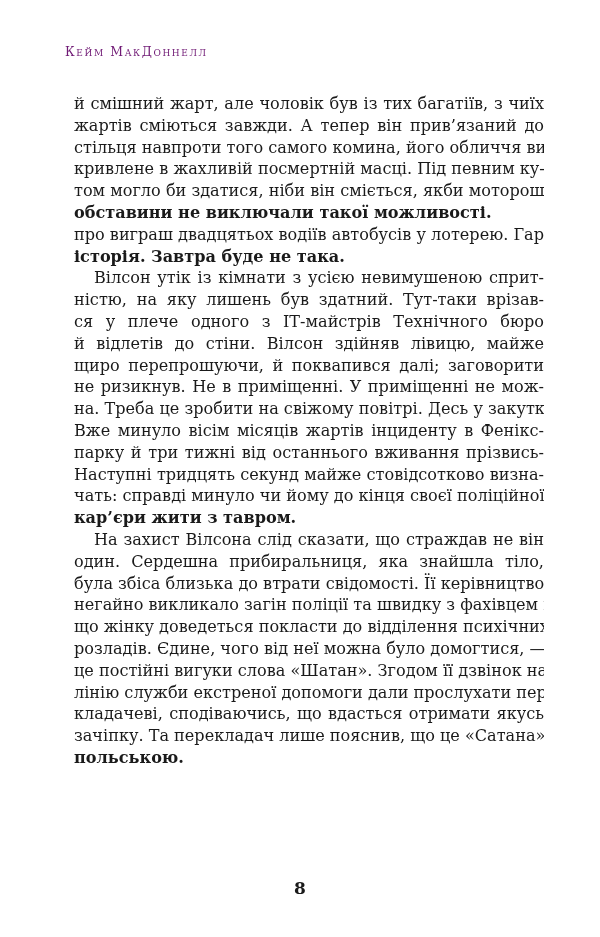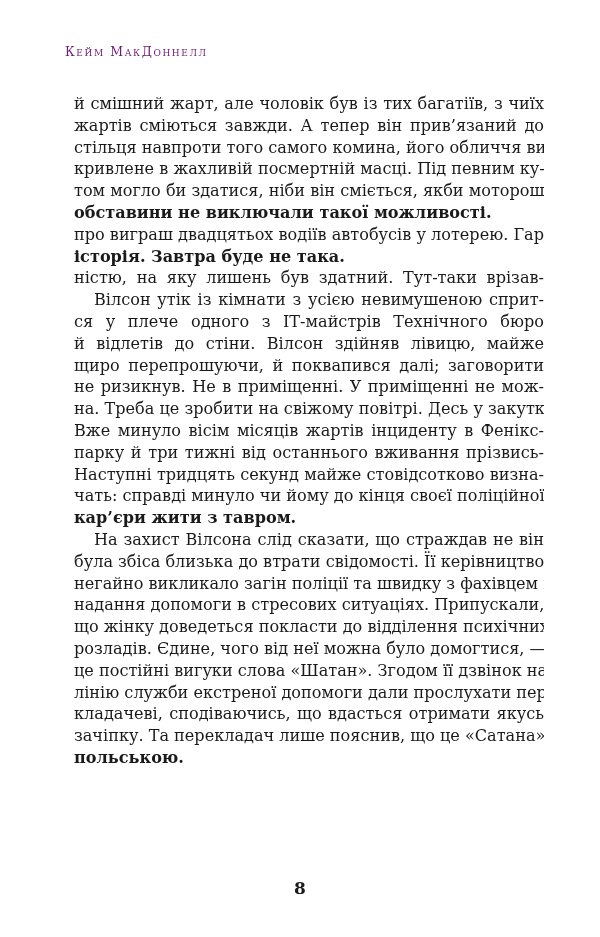--- a/index.html
+++ b/index.html
@@ -25,37 +25,37 @@
   <div class="line">й смішний жарт, але чоловік був із тих багатіїв, з чиїх</div>
   <div class="line">жартів сміються завжди. А тепер він прив’язаний до</div>
   <div class="line">стільця навпроти того самого комина, його обличчя ви-</div>
   <div class="line">кривлене в жахливій посмертній масці. Під певним ку-</div>
   <div class="line">том могло би здатися, ніби він сміється, якби моторошні</div>
   <div class="line last">обставини не виключали такої можливості.</div>
 
   <div class="line">про виграш двадцятьох водіїв автобусів у лотерею. Гарна</div>
   <div class="line last">історія. Завтра буде не така.</div>
 
+  <div class="line indent">Вілсон утік із кімнати з усією невимушеною сприт-</div>
   <div class="line">ністю, на яку лишень був здатний. Тут-таки врізав-</div>
-  <div class="line indent">Вілсон утік із кімнати з усією невимушеною сприт-</div>
   <div class="line">ся у плече одного з ІТ-майстрів Технічного бюро</div>
   <div class="line">й відлетів до стіни. Вілсон здійняв лівицю, майже</div>
   <div class="line">щиро перепрошуючи, й поквапився далі; заговорити</div>
   <div class="line">не ризикнув. Не в приміщенні. У приміщенні не мож-</div>
   <div class="line">на. Треба це зробити на свіжому повітрі. Десь у закутку.</div>
   <div class="line">Вже минуло вісім місяців жартів інциденту в Фенікс-</div>
   <div class="line">парку й три тижні від останнього вживання прізвись-</div>
   <div class="line">Наступні тридцять секунд майже стовідсотково визна-</div>
   <div class="line">чать: справді минуло чи йому до кінця своєї поліційної</div>
   <div class="line last">кар’єри жити з тавром.</div>
 
   <div class="line indent">На захист Вілсона слід сказати, що страждав не він</div>
+  <div class="line">один. Сердешна прибиральниця, яка знайшла тіло,</div>
   <div class="line">була збіса близька до втрати свідомості. Її керівництво</div>
   <div class="line">негайно викликало загін поліції та швидку з фахівцем із</div>
-  <div class="line">надання допомоги в стресових ситуаціях. Припускали,</div>
   <div class="line">що жінку доведеться покласти до відділення психічних</div>
   <div class="line">розладів. Єдине, чого від неї можна було домогтися, —</div>
   <div class="line">це постійні вигуки слова «Шатан». Згодом її дзвінок на</div>
   <div class="line">лінію служби екстреної допомоги дали прослухати пере-</div>
   <div class="line">кладачеві, сподіваючись, що вдасться отримати якусь</div>
   <div class="line">зачіпку. Та перекладач лише пояснив, що це «Сатана»</div>
   <div class="line last">польською.</div>
 </div>
 
 <div class="page-number">8</div>

